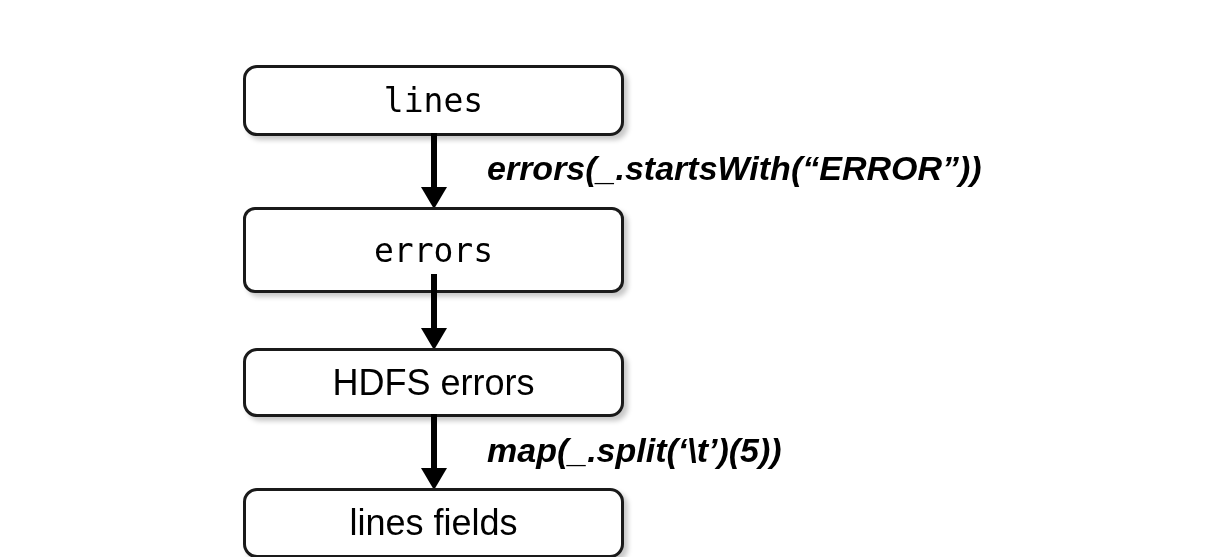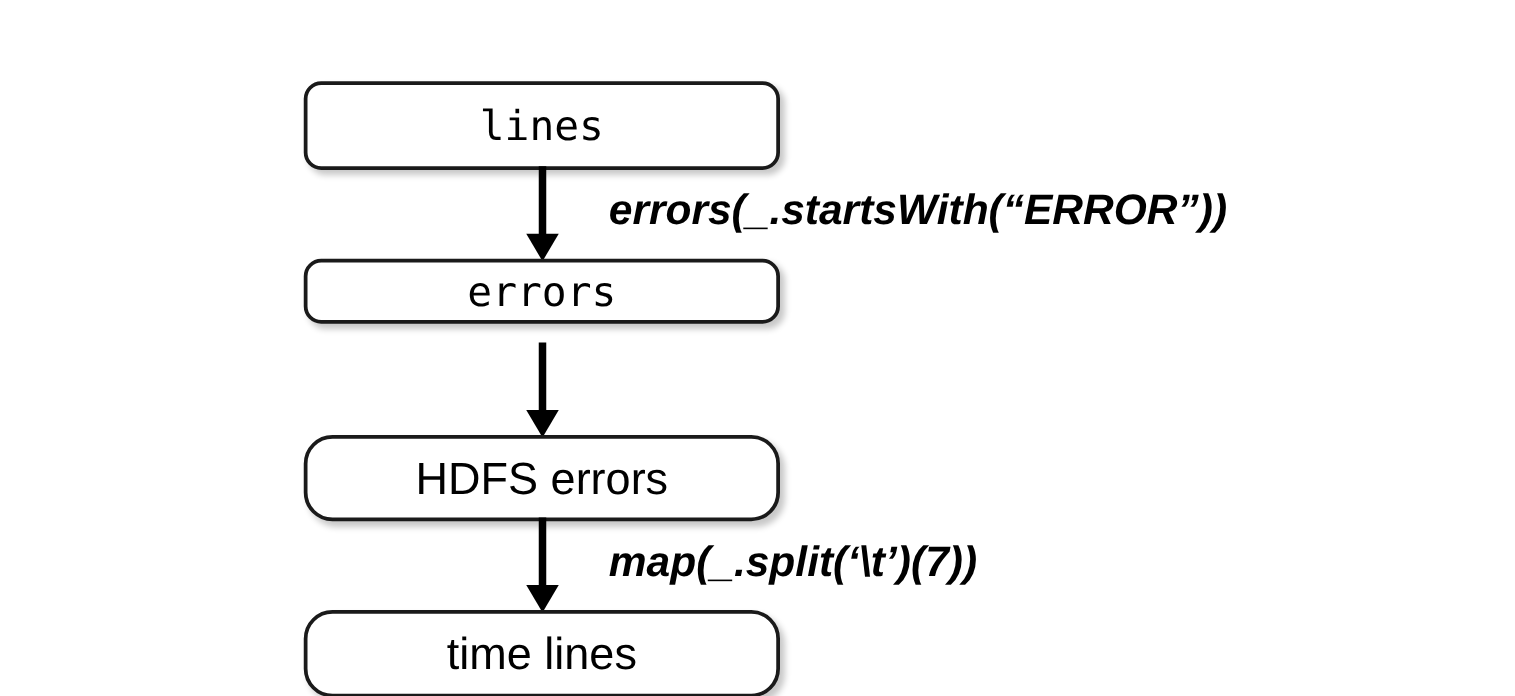--- a/index.html
+++ b/index.html
@@ -37,25 +37,24 @@
     white-space: nowrap;
   }
   .node.mono {
     font-family: "DejaVu Sans Mono", "Liberation Mono", monospace;
     font-size: 33px;
     letter-spacing: 0px;
   }
   .node.sans {
     font-family: "Liberation Sans", sans-serif;
     font-size: 36px;
-    border-radius: 23px;
   }
 
   #node-lines       { top: 32px;  height: 71px; }
-  #node-errors      { top: 174px; height: 52px; }
+  #node-errors      { top: 174px; height: 86px; border-radius: 12px; }
   #node-hdfs-errors { top: 315px; height: 69px; }
   #node-time-fields { top: 455px; height: 70px; }
 
   
   .arrow {
     position: absolute;
     left: 421px;
     width: 26px;
   }
   .arrow .shaft {
@@ -131,19 +130,19 @@
 
   <div class="node sans" id="node-hdfs-errors">
     <span>HDFS errors</span>
   </div>
 
   <div class="arrow" id="arrow-3">
     <div class="shaft"></div>
     <div class="head"></div>
   </div>
 
-  <div class="edge-label" id="label-3">map(_.split(‘\t’)(7))</div>
+  <div class="edge-label" id="label-3">map(_.split(‘\t’)(5))</div>
 
   <div class="node sans" id="node-time-fields">
-    <span>time lines</span>
+    <span>lines fields</span>
   </div>
 
 </div>
 
 </body></html>

